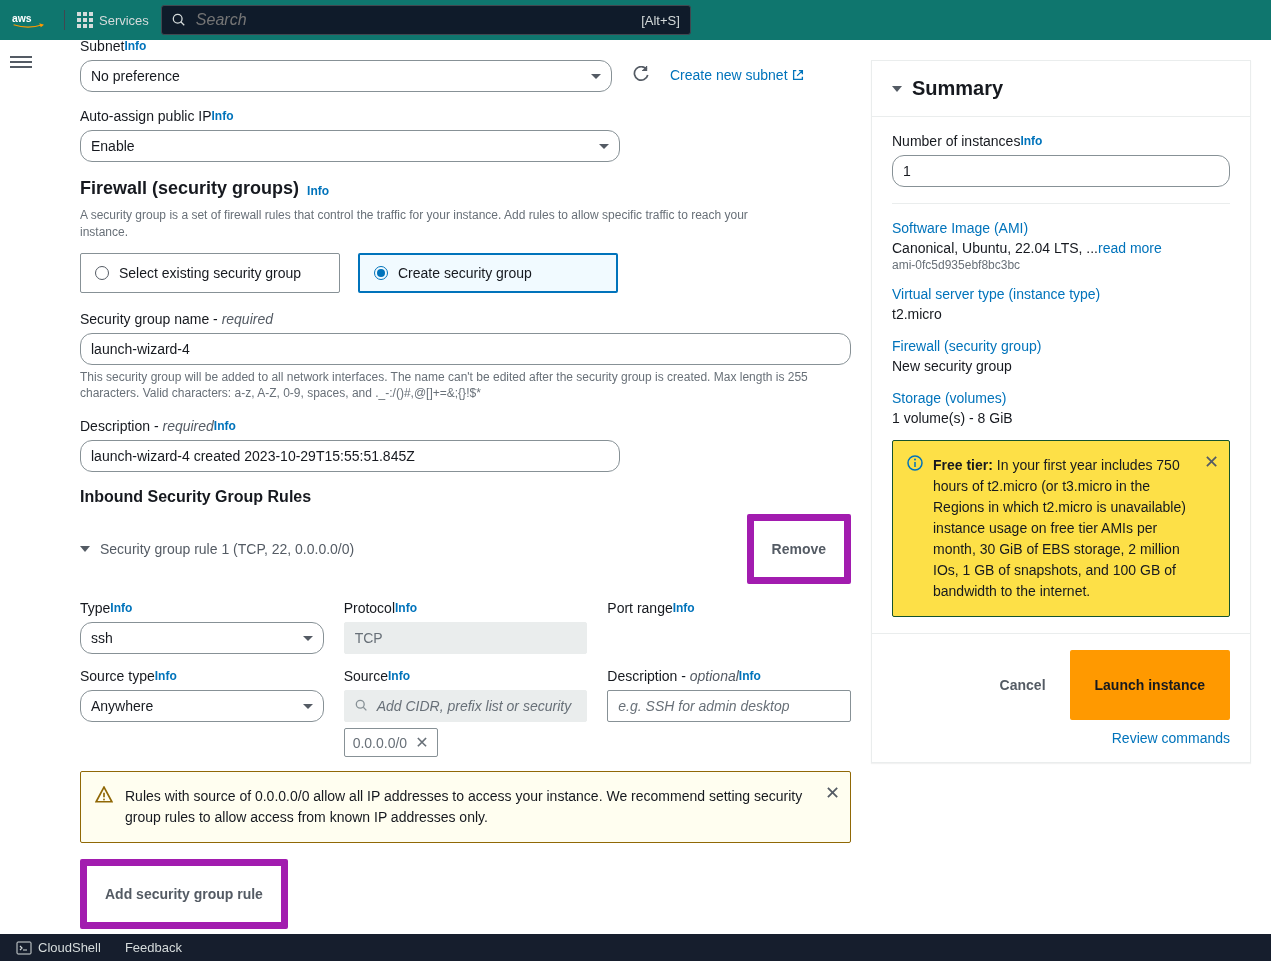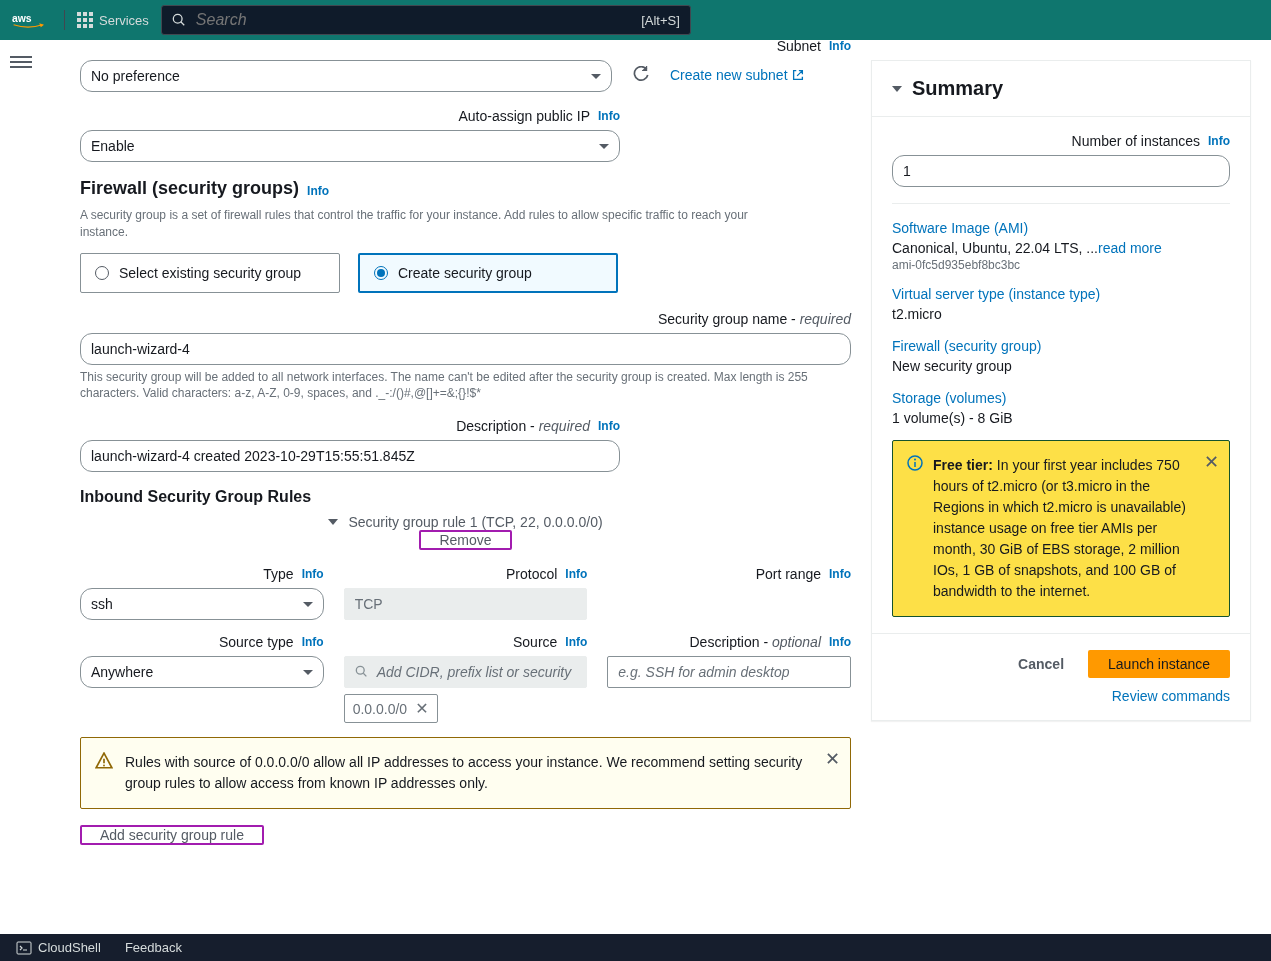--- a/index.html
+++ b/index.html
@@ -20,21 +20,21 @@
 
 .side-toggle { position: absolute; left: 10px; top: 53px; width: 22px; height: 16px; cursor: pointer; }
 .side-toggle div { height: 2px; background: #545b64; margin: 3px 0; }
 
 
 .page { display: flex; padding: 0 0 0 40px; }
 .main-col { flex: 1; padding: 0 20px 40px 40px; max-width: 870px; }
 .summary-col { width: 400px; padding: 20px 20px 0 0; }
 
 
-.field-label { font-size: 14px; color: #16191f; margin-bottom: 6px; display: flex; align-items: center; gap: 8px; justify-content: flex-end; }
+.field-label { font-size: 14px; color: #16191f; margin-bottom: 6px; display: flex; align-items: center; gap: 0; }
 .field-label .req { font-style: italic; color: #545b64; }
 .info-link { color: #0073bb; font-size: 12px; font-weight: bold; cursor: pointer; }
 .select-box, .text-input { width: 100%; height: 32px; border: 1px solid #879196; border-radius: 12px; padding: 0 10px; font-size: 14px; background: #fff; display: flex; align-items: center; justify-content: space-between; cursor: pointer; }
 .select-box { position: relative; }
 .caret-down { width: 0; height: 0; border-left: 5px solid transparent; border-right: 5px solid transparent; border-top: 5px solid #545b64; }
 .text-input { cursor: text; }
 .help-text { font-size: 12px; color: #687078; margin-top: 4px; line-height: 1.4; }
 .section-heading { font-size: 18px; font-weight: bold; margin-bottom: 4px; }
 .section-sub { font-size: 16px; font-weight: bold; margin: 12px 0 8px; }
 .row { margin-bottom: 16px; }
@@ -47,24 +47,24 @@
 
 
 .radio-row { display: flex; gap: 18px; margin: 12px 0 18px; }
 .radio-card { border: 1px solid #879196; border-radius: 2px; padding: 10px 14px; display: flex; align-items: center; gap: 10px; cursor: pointer; width: 260px; height: 40px; }
 .radio-card.selected { border: 2px solid #0073bb; background: #f1faff; }
 .radio-circle { width: 14px; height: 14px; border: 1px solid #545b64; border-radius: 50%; display: flex; align-items: center; justify-content: center; }
 .radio-card.selected .radio-circle { border-color: #0073bb; }
 .radio-card.selected .radio-circle::after { content: ''; width: 8px; height: 8px; background: #0073bb; border-radius: 50%; }
 
 
-.rule-header { display: flex; align-items: center; justify-content: space-between; margin: 8px 0 16px; flex-direction: column; }
+.rule-header { display: flex; align-items: center; justify-content: space-between; margin: 8px 0 16px; }
 .rule-header-left { display: flex; align-items: center; gap: 10px; }
 .collapse-tri { width: 0; height: 0; border-left: 5px solid transparent; border-right: 5px solid transparent; border-top: 6px solid #545b64; }
-.btn { border: 2px solid #a21caf; background: #fff; padding: 0 18px; border-radius: 2px; font-weight: normal; font-size: 14px; cursor: pointer; color: #545b64; }
+.btn { border: 7px solid #a21caf; background: #fff; padding: 20px 18px; border-radius: 2px; font-weight: bold; font-size: 14px; cursor: pointer; color: #545b64; }
 .btn-primary { background: #ff9900; border-color: #ff9900; color: #16191f; }
 
 .grid3 { display: grid; grid-template-columns: 1fr 1fr 1fr; gap: 20px; margin-bottom: 14px; }
 .input-like { height: 32px; border: 1px solid #879196; border-radius: 2px; padding: 0 10px; display: flex; align-items: center; font-size: 14px; gap: 8px; }
 .input-like.disabled { background: #eaeded; border-color: #eaeded; color: #687078; }
 .placeholder { color: #687078; font-style: italic; }
 .tag-chip { display: inline-flex; align-items: center; border: 1px solid #879196; border-radius: 2px; padding: 4px 8px; gap: 8px; color: #687078; margin-top: 6px; }
 .chip-x { cursor: pointer; font-size: 16px; color: #687078; }
 
 

